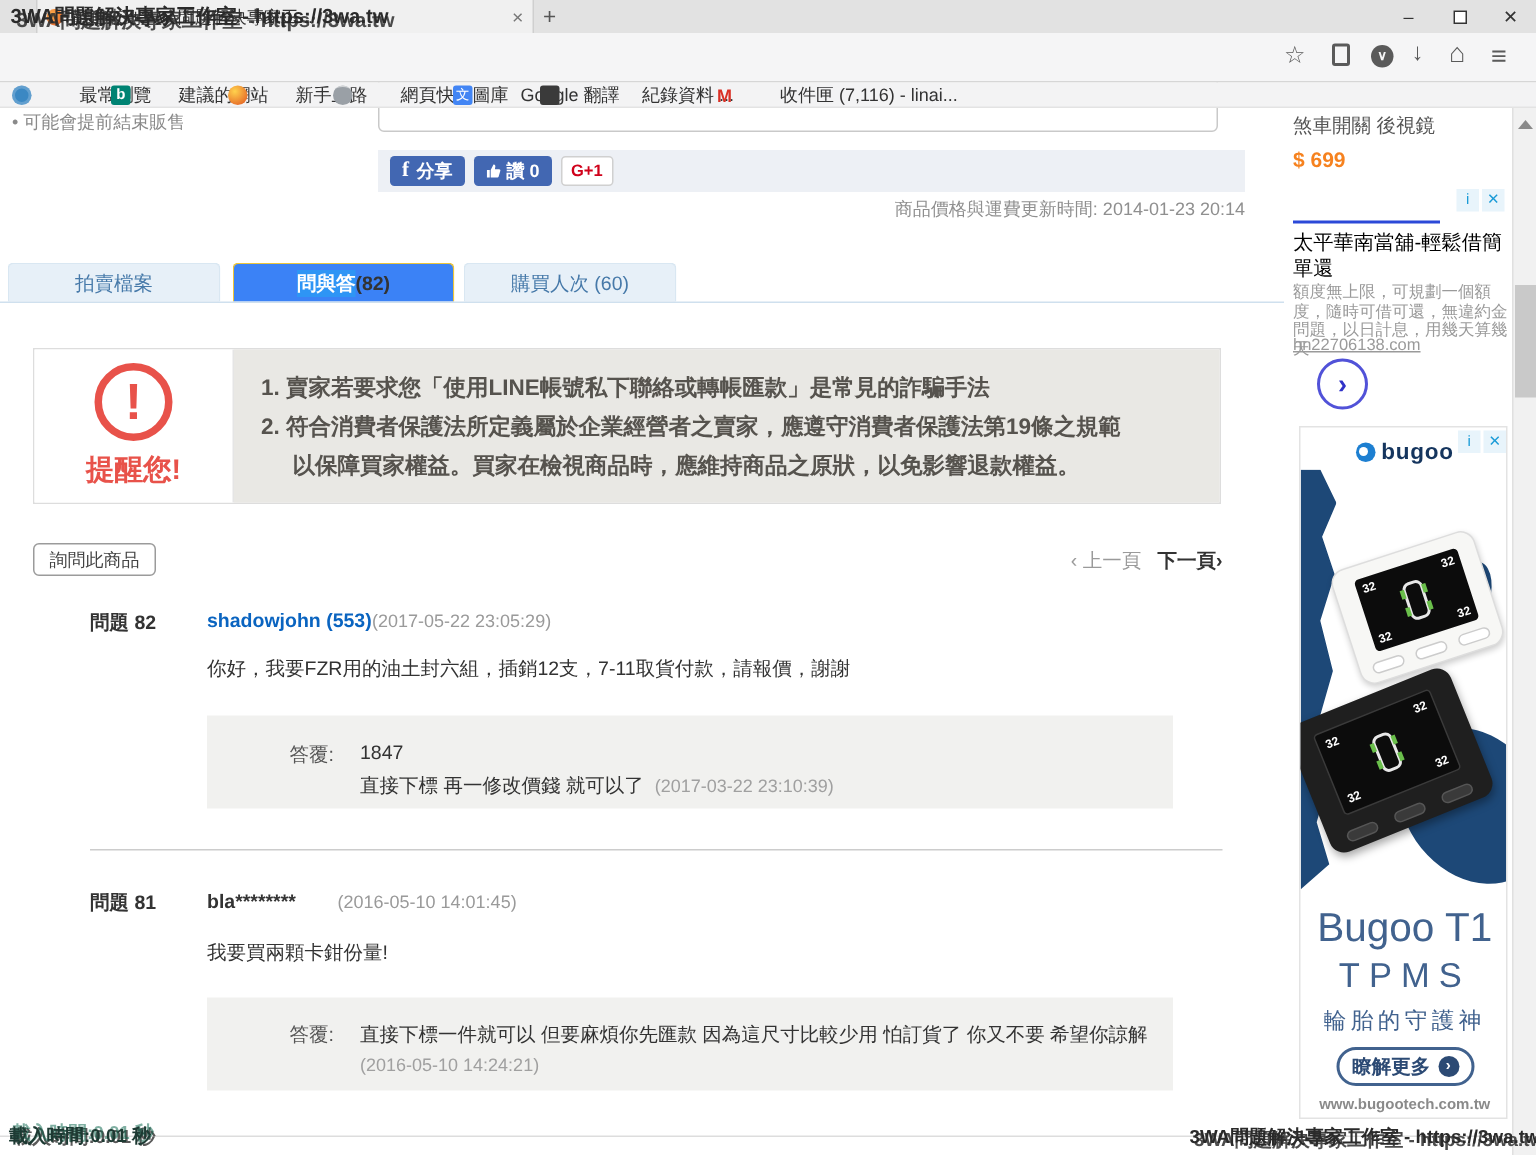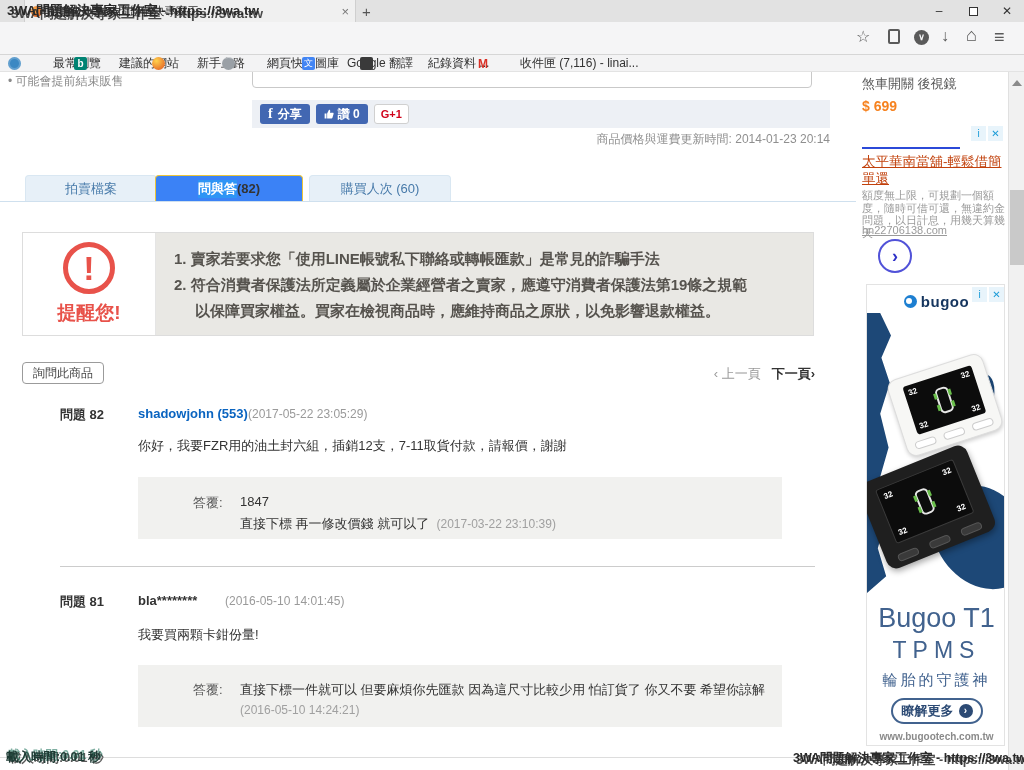--- a/index.html
+++ b/index.html
@@ -91,21 +91,21 @@
   .ans-text { left:240px; font-size:13px; color:#333; z-index:3; white-space:nowrap; }
   .ans-time { font-size:12px; color:#a0a0a0; }
   #divider-q { left:60px; top:566px; width:755px; height:1px; background:#ccc; z-index:2; }
   #footer-line { left:0; top:757px; width:1006px; height:1px; background:#ddd; z-index:2; }
 
   
   .ad1-title { left:862px; top:57px; width:144px; font-size:13px; color:#555; line-height:18px; z-index:2; }
   #ad1-price { left:862px; top:98px; font-size:14px; font-weight:bold; color:#f6821f; z-index:2; }
   .adchoice { width:15px; height:15px; background:#e8f4fb; color:#1a9bd7; font-size:10px; line-height:15px; text-align:center; z-index:3; }
   #ad2-line { left:862px; top:147px; width:98px; height:2px; background:#2b49d8; z-index:2; }
-  #ad2-title { left:862px; top:153px; width:146px; font-size:13.5px; color:#c2410c; line-height:17px; z-index:2;text-decoration:underline; }
+  #ad2-title { left:862px; top:153px; width:146px; font-size:13.5px; color:#000000; line-height:17px; z-index:2; }
   #ad2-desc { left:862px; top:189px; width:144px; font-size:11px; color:#9a9a9a; line-height:12.5px; z-index:2; }
   #ad2-url { left:862px; top:224px; font-size:11px; color:#9a9a9a; z-index:2;text-decoration:underline; }
   #ad2-arrow { left:878px; top:239px; width:34px; height:34px; border:2px solid #5152d8; border-radius:50%; color:#3032c8; font-size:18px; font-weight:bold; display:flex; align-items:center; justify-content:center; z-index:2; }
 
   #bugoo-ad { left:866px; top:284px; width:139px; height:462px; background:#fff; border:1px solid #e3e3e3; overflow:hidden; z-index:2; }
   #bugoo-ad .inner { position:absolute; }
   .bg-logo-row { left:0; top:8px; width:139px; display:flex; align-items:center; justify-content:center; }
   .bg-eye { width:13px; height:13px; border-radius:50%; background:#1d7fd1; position:relative; margin-right:4px; }
   .bg-eye::after { content:""; position:absolute; width:6px; height:6px; border-radius:50%; background:#fff; left:2px; top:3px; }
   .bg-word { font-size:15px; font-weight:bold; color:#15355e; letter-spacing:.5px; }
@@ -229,21 +229,21 @@
     <span class="fbbtn">
         <svg class="thumb" viewBox="0 0 16 16">
           <path fill="#fff" d="M1 7h3v8H1zM5 15V7l3-6c1 0 2 .7 2 2L9.5 6H14c1 0 1.6.9 1.3 1.8l-1.8 6C13.3 14.6 12.7 15 12 15z"></path>
         </svg>
         <span>讚 0</span>
       </span>
     <span class="gplus">G+1</span>
   </div>
   <div class="abs" id="price-update">商品價格與運費更新時間: 2014-01-23 20:14</div>
 
-  <div class="abs tab-item tab-inactive" style="left:25px; width:132px;">拍賣檔案</div>
+  <div class="abs tab-item tab-inactive" style="left:5px; width:142px;">拍賣檔案</div>
   <div class="abs tab-item" id="tab-qa" style="left:155px; width:148px;">
     <span class="sel">問與答</span>
       <span> (82)</span>
   </div>
   <div class="abs tab-item tab-inactive" style="left:309px; width:142px;">購買人次 (60)</div>
   <div class="abs" id="tabs-underline"></div>
 
   <div class="abs" id="warnbox">
     <div id="warn-left">
       <div class="warn-circle">!</div>

